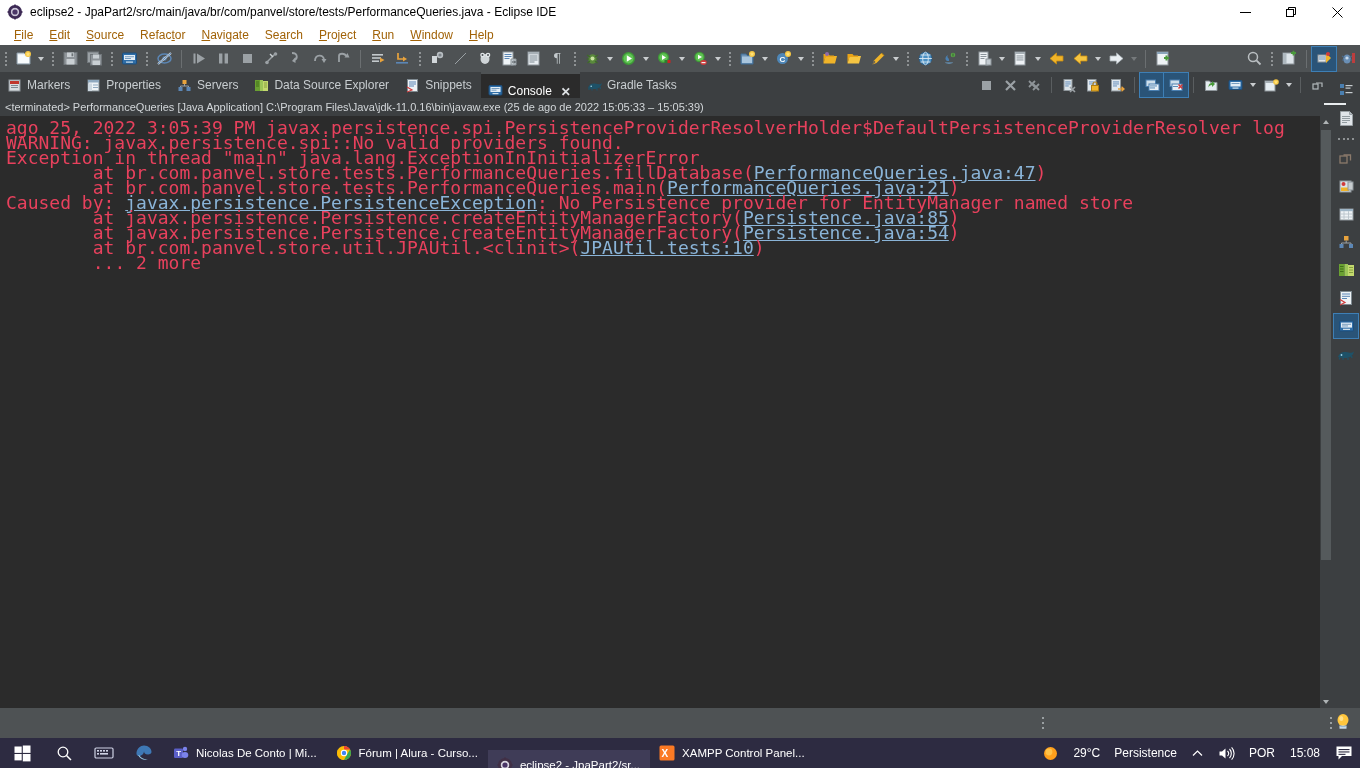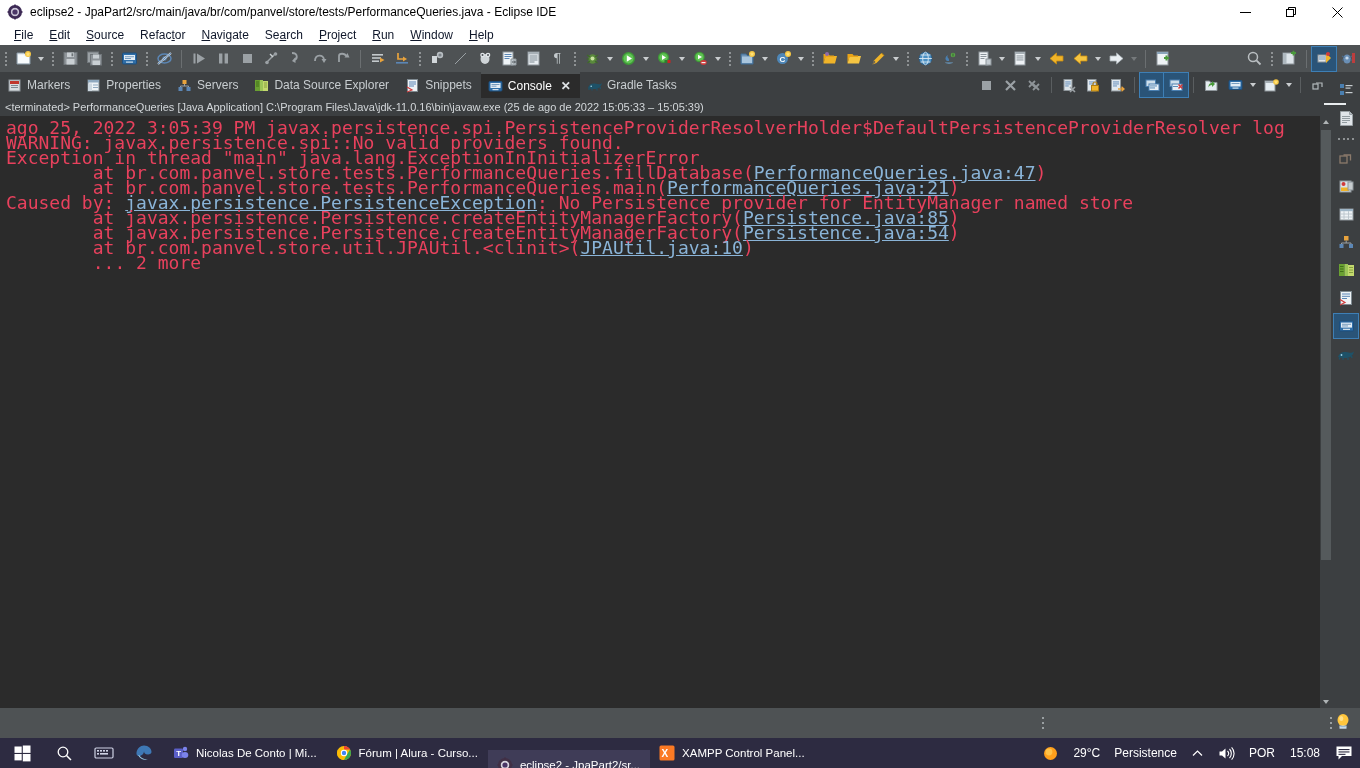--- a/index.html
+++ b/index.html
@@ -32,21 +32,21 @@
     color: #000; font-size: 11px;
   }
 
   
   .menubar {
     position: absolute; left: 0; top: 24px; width: 1360px; height: 21px;
     background: #ffffff;
     display: flex; align-items: center; padding-left: 6px;
   }
   .menu-item {
-    font-size: 12px; color: #0f172a; padding: 2px 8px; white-space: nowrap;
+    font-size: 12px; color: #a16207; padding: 2px 8px; white-space: nowrap;
     cursor: default;
   }
   .menu-item u { text-decoration: underline; }
 
   
   .toolbar {
     position: absolute; left: 0; top: 45px; width: 1360px; height: 27px;
     background: #4e5254;
     display: flex; align-items: center;
   }
@@ -80,20 +80,21 @@
   }
   .tabs-left { position: absolute; left: 0; top: 0; height: 26px; display: flex; align-items: stretch; }
   .vtab {
     display: flex; align-items: center; gap: 5px;
     padding: 0 9px 0 7px; font-size: 12px; color: #c8cdd0; white-space: nowrap;
     cursor: default;
   }
   .vtab.active {
     background: #2b2b2b; color: #ffffff;
     border-top: 2px solid #4e5254;
+    align-items: flex-end;
   }
   .vtab .ticon { width: 15px; height: 15px; flex: 0 0 auto; }
   .vtab .tclose {
     margin-left: 4px; font-size: 12px; font-weight: bold; color: #dfe3e6; line-height: 1;
   }
   .tabs-right {
     position: absolute; right: 30px; top: 0; height: 26px;
     display: flex; align-items: center;
   }
   .tr-btn { width: 24px; height: 24px; display:flex; align-items:center; justify-content:center; }
@@ -956,21 +957,21 @@
     <div class="console-status">&lt;terminated&gt; PerformanceQueries [Java Application] C:\Program Files\Java\jdk-11.0.16\bin\javaw.exe  (25 de ago de 2022 15:05:33 – 15:05:39)</div>
     <div class="console-body" id="console-body">
         <div class="cline err"><span>ago 25, 2022 3:05:39 PM javax.persistence.spi.PersistenceProviderResolverHolder$DefaultPersistenceProviderResolver log</span></div>
         <div class="cline err"><span>WARNING: javax.persistence.spi::No valid providers found.</span></div>
         <div class="cline err"><span>Exception in thread "main" java.lang.ExceptionInInitializerError</span></div>
         <div class="cline err"><span>	at br.com.panvel.store.tests.PerformanceQueries.fillDatabase(</span><span class="clink">PerformanceQueries.java:47</span><span>)</span></div>
         <div class="cline err"><span>	at br.com.panvel.store.tests.PerformanceQueries.main(</span><span class="clink">PerformanceQueries.java:21</span><span>)</span></div>
         <div class="cline err"><span>Caused by: </span><span class="clink">javax.persistence.PersistenceException</span><span>: No Persistence provider for EntityManager named store</span></div>
         <div class="cline err"><span>	at javax.persistence.Persistence.createEntityManagerFactory(</span><span class="clink">Persistence.java:85</span><span>)</span></div>
         <div class="cline err"><span>	at javax.persistence.Persistence.createEntityManagerFactory(</span><span class="clink">Persistence.java:54</span><span>)</span></div>
-        <div class="cline err"><span>	at br.com.panvel.store.util.JPAUtil.&lt;clinit&gt;(</span><span class="clink">JPAUtil.java:10</span><span>)</span></div>
+        <div class="cline err"><span>	at br.com.panvel.store.util.JPAUtil.&lt;clinit&gt;(</span><span class="clink">JPAUtil.tests:10</span><span>)</span></div>
         <div class="cline err"><span>	... 2 more</span></div>
       </div>
     <div class="cscroll-v">
       <div class="arrow-up">
           <span class="ctri-up"></span>
         </div>
       <div class="thumb" style="top:14px;height:430px;"></div>
       <div class="arrow-dn">
           <span class="ctri-dn"></span>
         </div>

